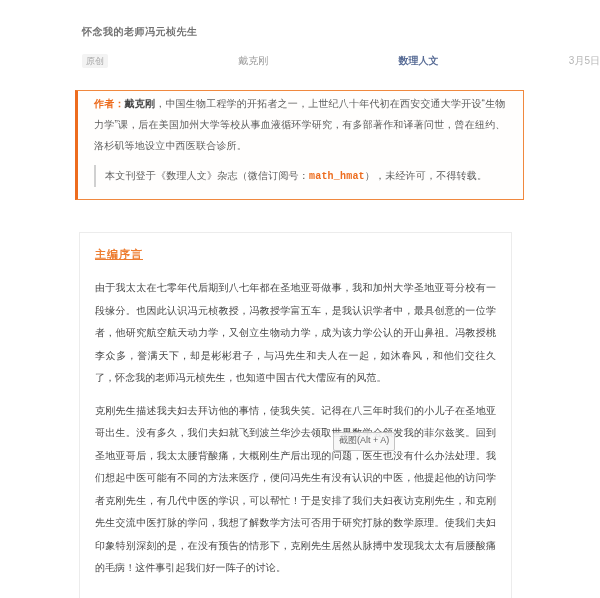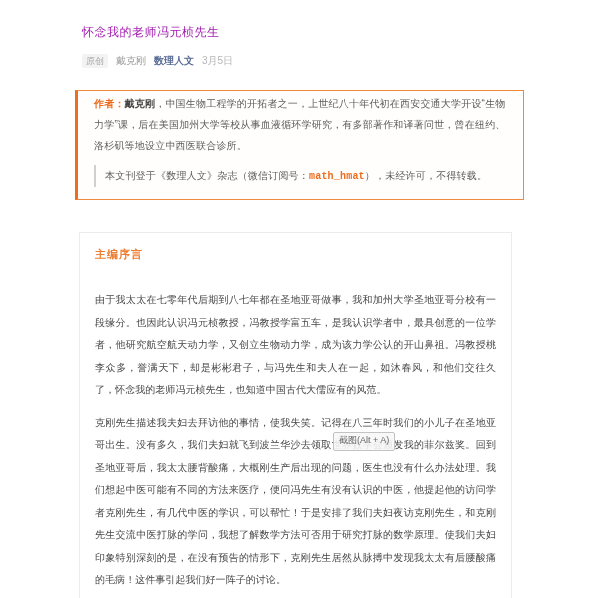--- a/index.html
+++ b/index.html
@@ -4,26 +4,26 @@
 <style>
   * { margin:0; padding:0; box-sizing:border-box; }
   html,body { background:#ffffff; }
   .page {
     position:relative; width:600px; height:598px; overflow:hidden;
     background:#ffffff; font-family:"Liberation Sans","DejaVu Sans",sans-serif;
     color:#444;
   }
   
   .title {
-    margin:22px 70px 0 82px; font-size:12px; line-height:20px;
-    font-weight:normal; color:#a21caf; letter-spacing:0.5px;
+    margin:22px 70px 0 82px; font-size:10px; line-height:20px;
+    font-weight:bold; color:#737373; letter-spacing:0.5px;
   }
   .meta {
     margin:12px 0 0 82px; font-size:10px; color:#9a9a9a;
-    display:flex; align-items:center; gap:8px;
+    display:flex; align-items:center; justify-content:space-between;
   }
   .badge {
     font-size:9px; color:#a8a8a8; background:#f3f3f3;
     padding:1px 4px; border-radius:2px; line-height:12px;
   }
   .account-link { color:#576b95; font-weight:bold; cursor:pointer; }
   .meta-date { color:#b5b5b5; }
   
   .author-box {
     margin:22px 0 0 75px; width:449px;
@@ -41,21 +41,22 @@
   }
   .notice-account { color:#ed6c1e; font-weight:bold;font-family:Liberation Mono, monospace; }
   
   .preface-box {
     margin:32px 0 0 79px; width:433px; min-height:400px;
     border:1px solid #ececec; background:#ffffff;
     padding:14px 15px 10px 15px;
   }
   .preface-heading {
     font-size:11px; font-weight:bold; color:#ed7d31; letter-spacing:1px;
-    margin-bottom:27px;
+    margin-bottom:15px;
+    text-decoration:underline;
   }
   .preface-box p.body-p {
     font-size:10px; line-height:22.5px; color:#474747; letter-spacing:0.05px;
     margin-bottom:10px; text-align:justify;
   }
   
   .capture-tooltip {
     position:absolute; left:333px; top:432px; height:19px;
     background:rgba(247,247,247,0.88); border:1px solid #c3c3c3;
     border-radius:2px; font-size:9px; color:#666; line-height:15px;

